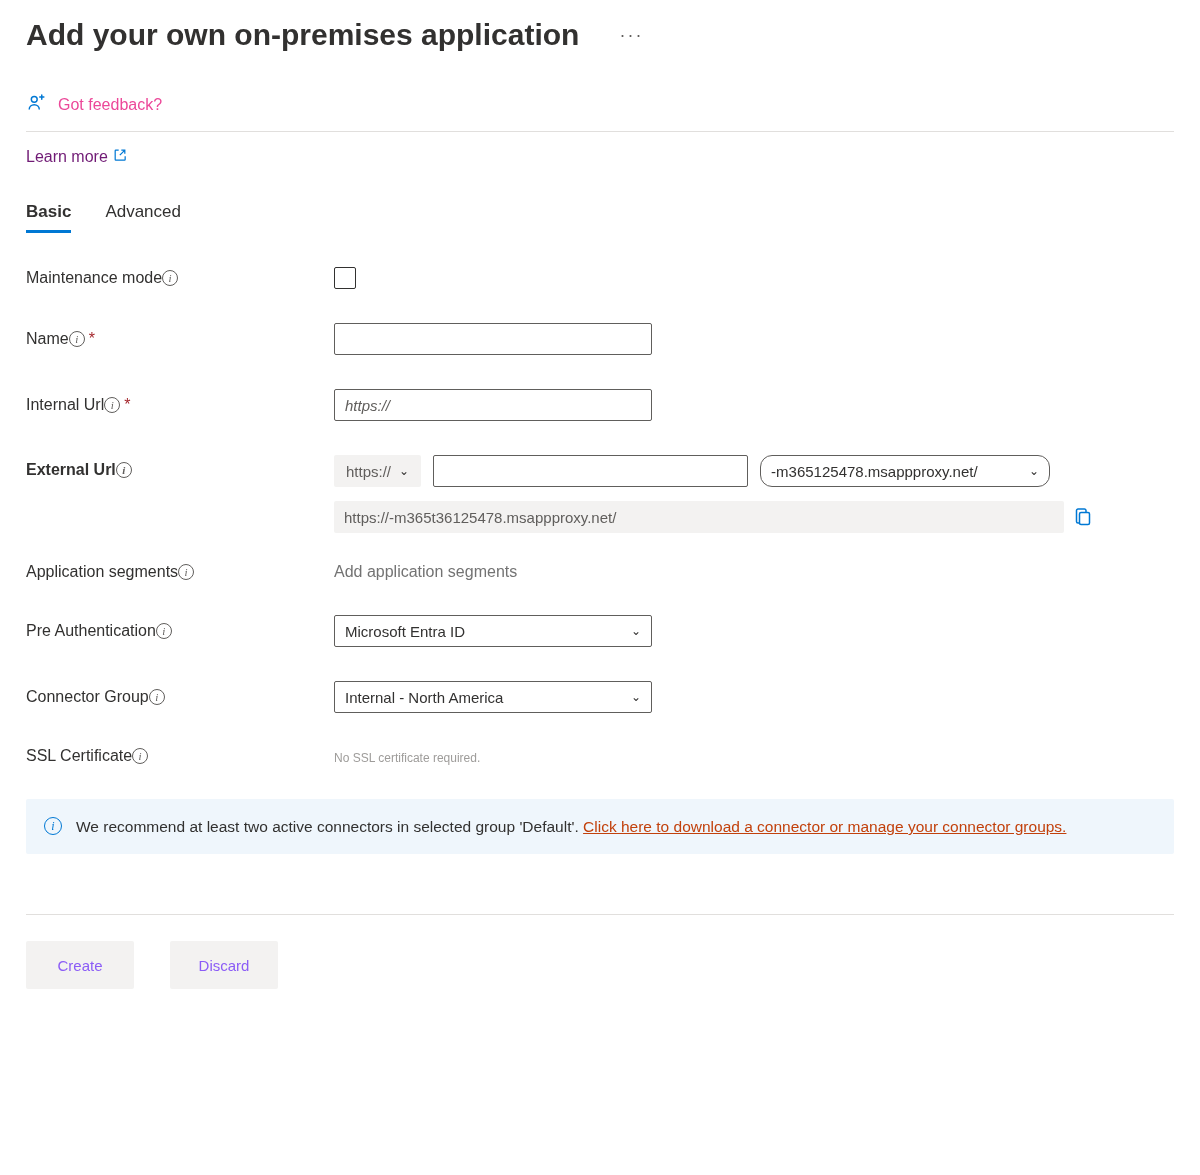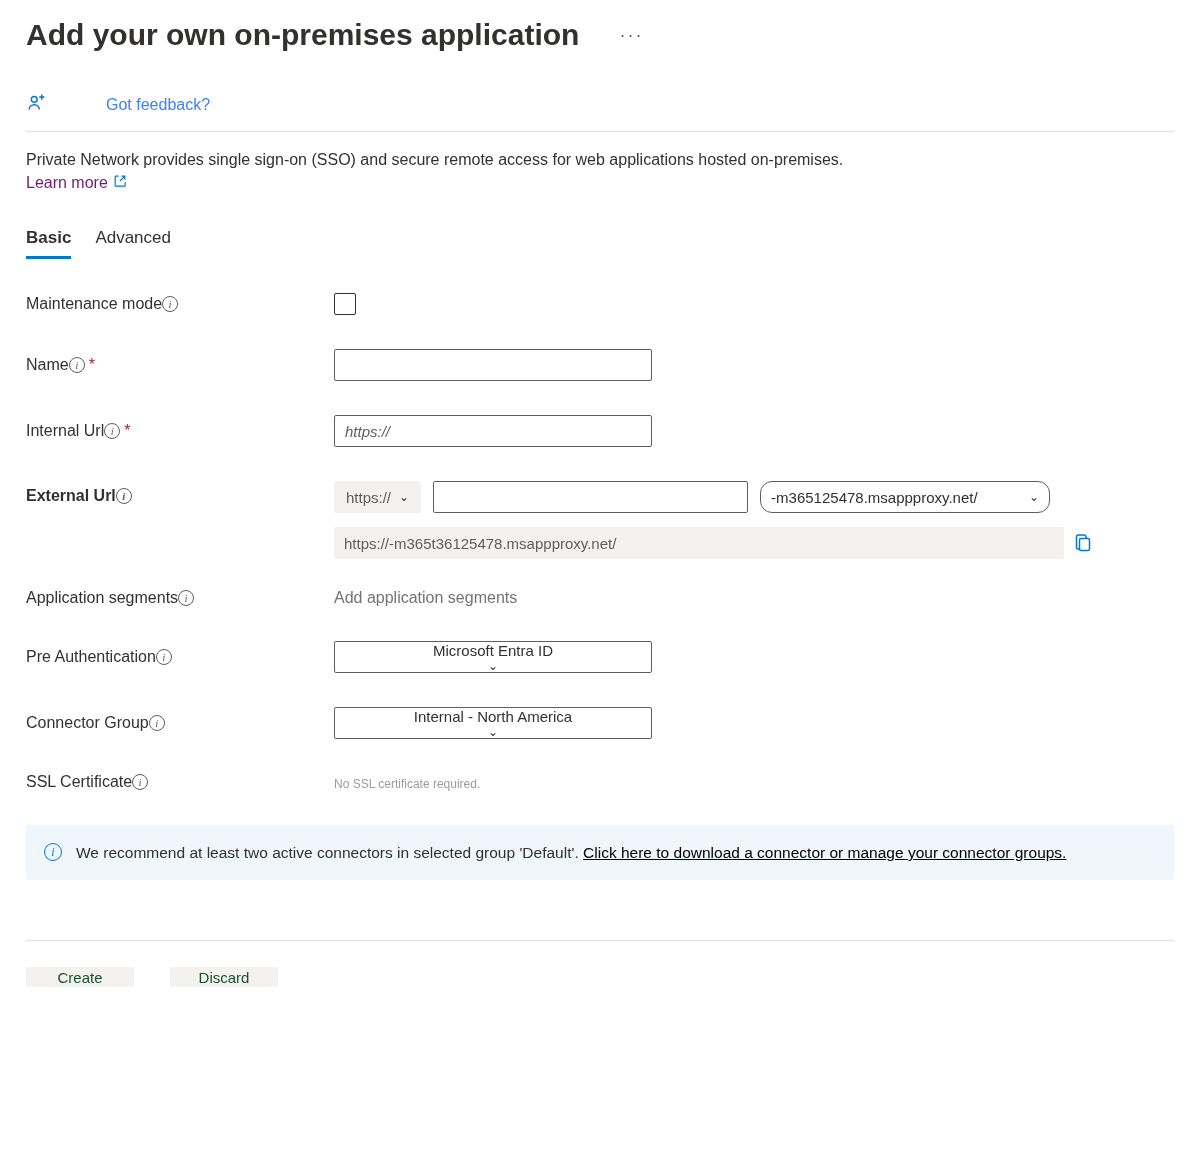--- a/index.html
+++ b/index.html
@@ -34,35 +34,35 @@
   }
   .feedback-row {
     display: flex;
     align-items: center;
     gap: 10px;
     padding-bottom: 14px;
     border-bottom: 1px solid #e1dfdd;
     margin-bottom: 16px;
   }
   .feedback-row svg { width: 22px; height: 22px; }
-  .feedback-text { color: #3b82f6; font-size: 16px; margin-left: 48px; }
+  .feedback-text { color: #ec4899; font-size: 16px; }
   .intro { font-size: 16px; line-height: 1.5; margin-bottom: 2px; }
   .learn-more {
     color: #701a75;
     font-size: 16px;
     text-decoration: none;
     display: inline-flex;
     align-items: center;
     gap: 5px;
     margin-bottom: 36px;
     cursor: pointer;
   }
   .tabs {
     display: flex;
-    gap: 24px;
+    gap: 34px;
     margin-bottom: 34px;
   }
   .tab {
     font-size: 17px;
     padding-bottom: 8px;
     cursor: pointer;
     color: #323130;
   }
   .tab.active {
     font-weight: 600;
@@ -113,21 +113,20 @@
     font-size: 15px;
     font-family: inherit;
     background: #fff;
   }
   .text-input.italic-ph::placeholder { font-style: italic; color: #605e5c; }
   .select-input {
     display: flex;
     align-items: center;
     justify-content: space-between;
     cursor: pointer;
-    flex-direction: column;
   }
   .chev { font-size: 12px; color: #323130; }
 
   .ext-url-row1 { display: flex; gap: 12px; align-items: center; }
   .proto-box {
     height: 32px;
     background: #f3f2f1;
     border: none;
     display: flex;
     align-items: center;
@@ -199,29 +198,29 @@
     display: inline-flex;
     align-items: center;
     justify-content: center;
     font-family: Georgia, serif;
     font-style: italic;
     font-size: 12px;
     color: #0078d4;
     flex-shrink: 0;
     margin-top: 2px;
   }
-  .info-banner a { color: #000000; text-decoration: underline; cursor: pointer; }
+  .info-banner a { color: #c2410c; text-decoration: underline; cursor: pointer; }
 
   .footer-sep { border-top: 1px solid #e1dfdd; margin-bottom: 26px; }
   .footer-buttons { display: flex; gap: 36px; }
   .btn {
     min-width: 108px;
-    height: 20px;
+    height: 48px;
     background: #f3f2f1;
-    color: #14532d;
+    color: #8b5cf6;
     border: none;
     border-radius: 2px;
     font-size: 15px;
     cursor: pointer;
     display: inline-flex;
     align-items: center;
     justify-content: center;
   }
   .ext-icon-svg { width:14px; height:14px; }
 </style>
@@ -239,21 +238,20 @@
     <span>
       <svg viewBox="0 0 24 24" fill="none" stroke="#0078d4" stroke-width="1.6">
         <circle cx="9" cy="8" r="3.2"></circle>
         <path d="M3.5 19c0-3 2.5-5.2 5.5-5.2s5.5 2.2 5.5 5.2"></path>
         <path d="M15 5.5l4.5 0M17.2 3.3l0 4.5" stroke-linecap="round"></path>
       </svg>
     </span>
     <span class="feedback-text">Got feedback?</span>
   </div>
 
-  <div class="intro">Private Network provides single sign-on (SSO) and secure remote access for web applications hosted on-premises.</div>
   <a class="learn-more">
     <span>Learn more</span>
     <span>
       <svg class="ext-icon-svg" viewBox="0 0 16 16" fill="none" stroke="#0078d4" stroke-width="1.4">
         <path d="M6.5 2.5H3.2c-.4 0-.7.3-.7.7v10c0 .4.3.7.7.7h10c.4 0 .7-.3.7-.7V9.5"></path>
         <path d="M9.5 2.5h4v4M13.3 2.7L7.8 8.2"></path>
       </svg>
     </span>
   </a>
 

